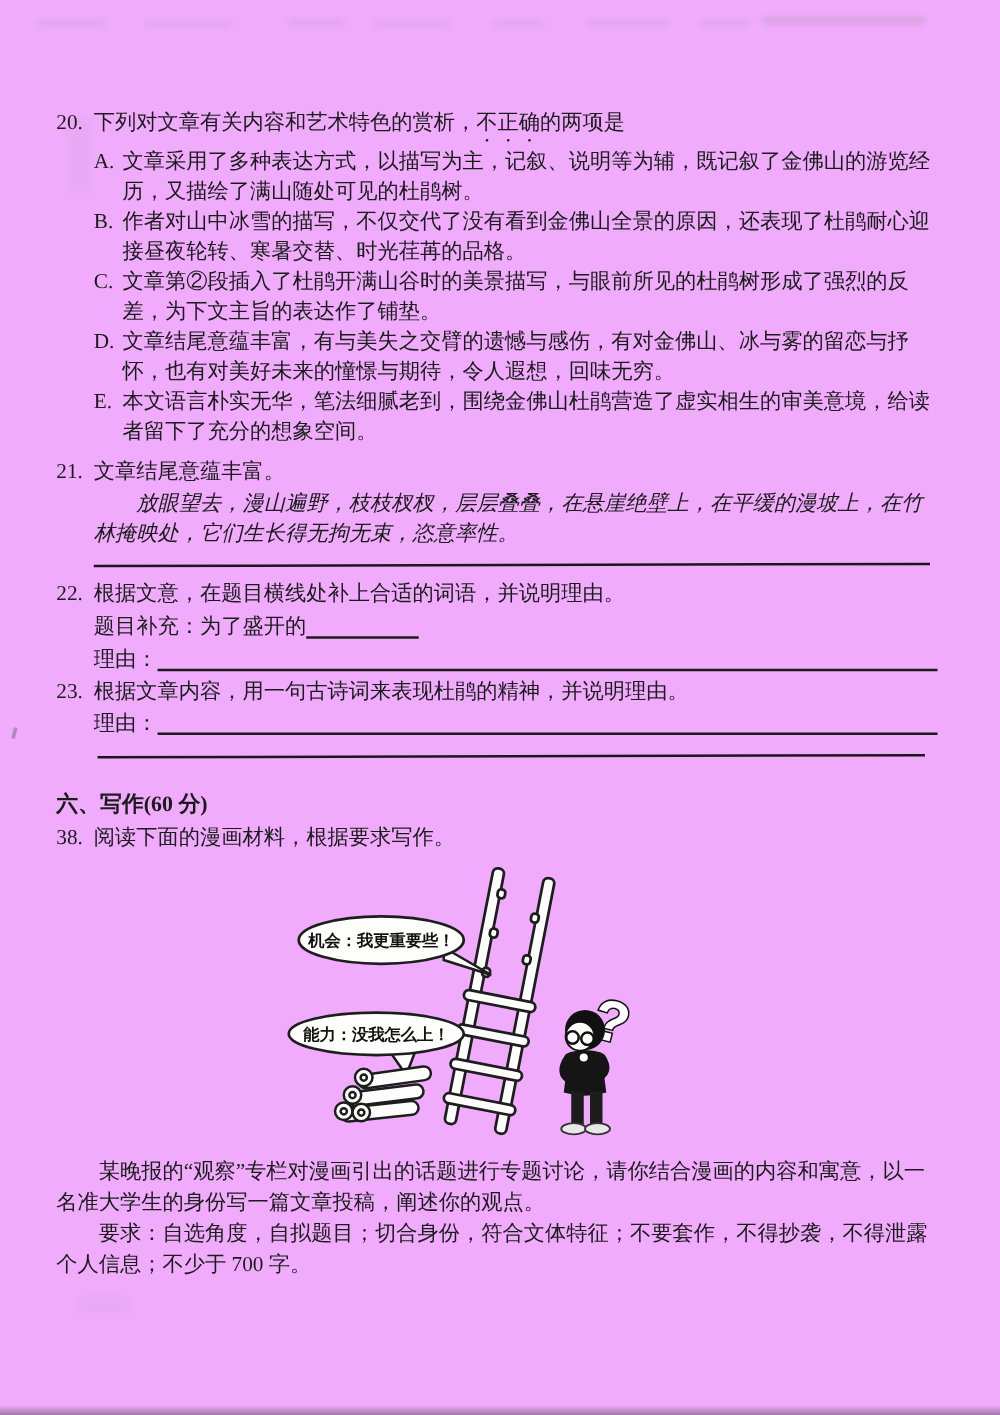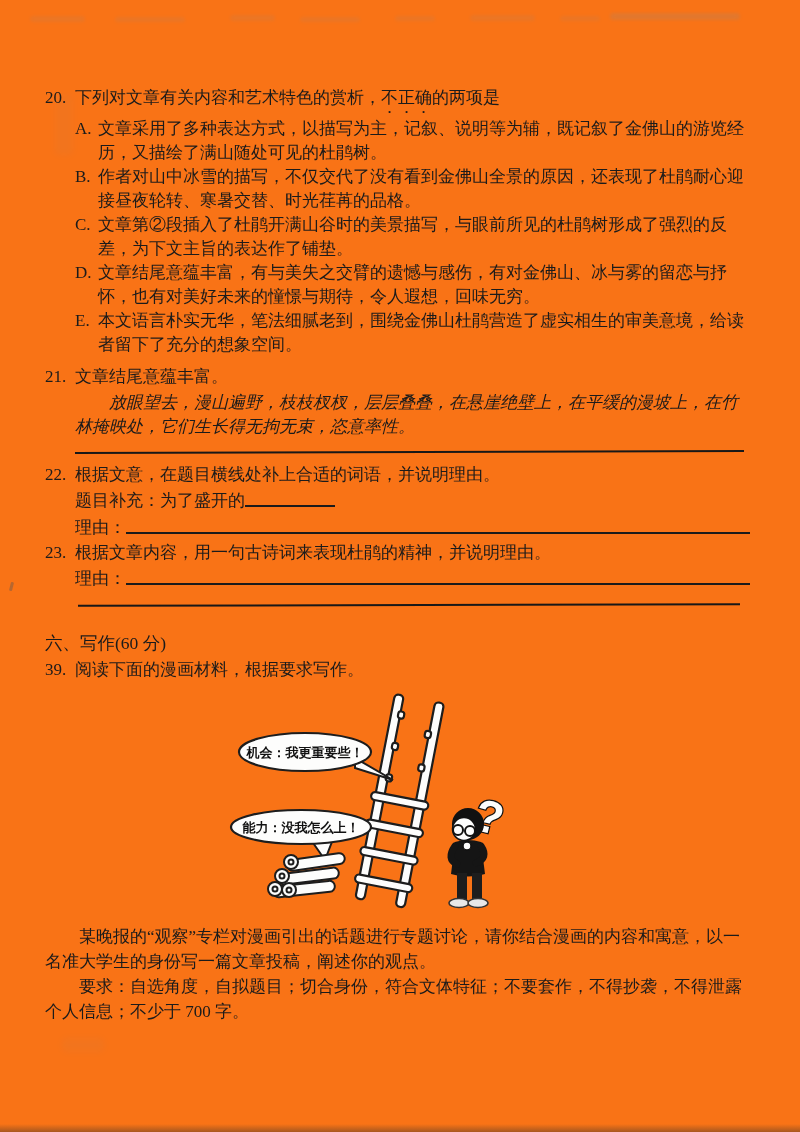--- a/index.html
+++ b/index.html
@@ -1,40 +1,40 @@
 <!DOCTYPE html>
 <html><head>
 <meta charset="utf-8">
 <style>
   html,body{margin:0;padding:0;background:#e9e9e9;}
   .page{
     position:relative;width:800px;height:1132px;margin:0 auto;
-    background:#f97316;overflow:hidden;
+    background:#f0abfc;overflow:hidden;
     font-family:"Liberation Serif","DejaVu Serif",serif;
     color:#1b1b1b;
   }
   .content{position:absolute;left:45px;top:86px;width:705px;font-size:17px;line-height:24px;}
   .q{display:flex;}
   .q-num{width:30px;flex:none;}
   .q-body{flex:1;min-width:0;}
   .opt{display:flex;}
   .opt-label{width:23px;flex:none;}
   .opt-text{flex:1;min-width:0;}
   .emph{
     -webkit-text-emphasis:filled dot #1b1b1b;text-emphasis:filled dot #1b1b1b;
     -webkit-text-emphasis-position:under left;text-emphasis-position:under left;
   }
   .quote{font-style:italic;text-indent:2em;margin-top:2px;}
   .rule{height:2px;background:#181818;margin:12px 6px 10px 30px;transform:rotate(-0.15deg);}
   .rule.second{margin-left:33px;margin-right:10px;}
-  .fill-row{display:flex;line-height:27px;align-items:flex-start;}
+  .fill-row{display:flex;line-height:27px;align-items:center;}
   .blank-short{display:inline-block;width:90px;border-bottom:2px solid #1b1b1b;height:18px;}
   .blank-short.poem{width:100px;}
   .blank-grow{flex:1;border-bottom:2px solid #1b1b1b;height:18px;margin-bottom:2px;}
-  .section-heading{font-weight:normal;font-size:17.5px;margin-top:24px;line-height:26px;}
+  .section-heading{font-weight:bold;font-size:17.5px;margin-top:24px;line-height:26px;}
   .q25-stem{margin-top:2px;}
   .cartoon{margin:8px 0 0 160px;width:380px;height:222px;}
   .para{text-indent:2em;line-height:25px;}
   .para.first{margin-top:12px;}
   
   .smudge{position:absolute;background:#8a8a8a;opacity:.12;filter:blur(1.5px);border-radius:3px;}
   .smudge.dark{opacity:.2;}
   .smudge.blob{opacity:.06;filter:blur(3px);}
   .tick-mark{position:absolute;left:10px;top:582px;width:3px;height:9px;background:#555;opacity:.4;transform:rotate(14deg);border-radius:1px;}
   .bottom-edge{position:absolute;left:0;right:0;bottom:0;height:8px;
@@ -124,21 +124,21 @@
         </div>
       </div>
     </div>
 
 
     <div class="rule second"></div>
 
     <div class="section-heading">六、写作(60 分)</div>
 
     <div class="q q25-stem">
-      <div class="q-num">39.</div>
+      <div class="q-num">38.</div>
       <div class="q-body">
         <div class="stem">阅读下面的漫画材料，根据要求写作。</div>
       </div>
     </div>
 
     <div class="cartoon">
       <svg width="380" height="222" viewBox="0 0 380 222" xmlns="http://www.w3.org/2000/svg">
 
         <g transform="translate(190,4) rotate(11)" fill="#fdfdfc" stroke="#1d1d1d" stroke-width="2.2">
           <rect x="0" y="0" width="9" height="208" rx="4"></rect>

